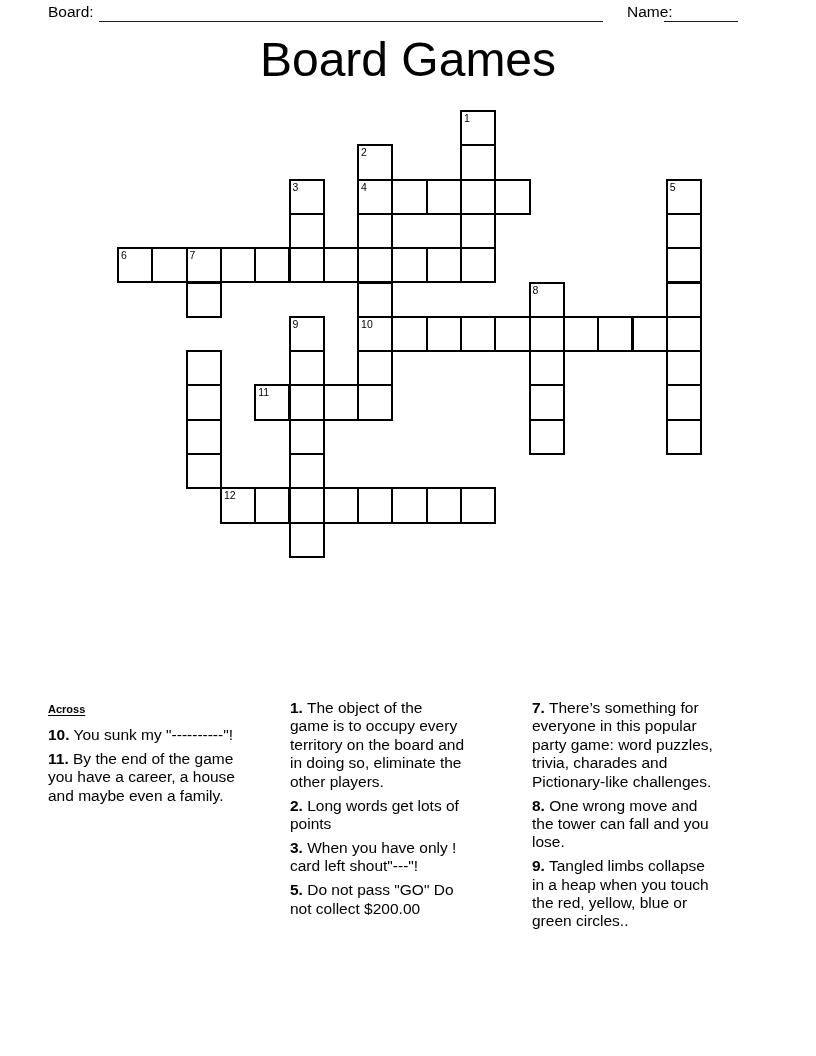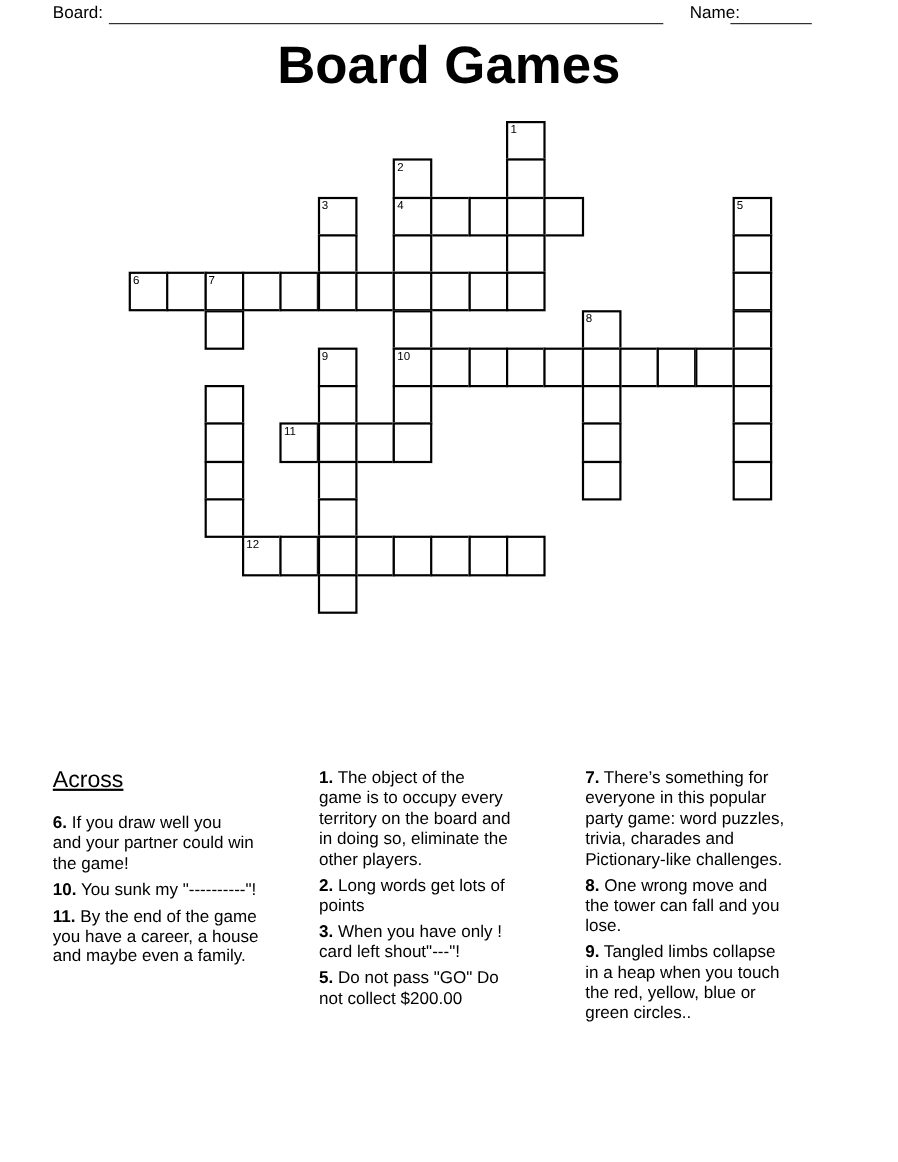--- a/index.html
+++ b/index.html
@@ -8,39 +8,39 @@
     font-family:"Liberation Sans", sans-serif; color:#000; overflow:hidden;
   }
   .hdr-label { position:absolute; top:3px; font-size:15.5px; color:#000; }
   #name-label { left:48px; }
   #date-label { left:627px; }
   .blank { position:absolute; top:5px; height:16px; border-bottom:1.6px solid #1a1a1a; }
   #name-blank { left:99px;  width:504px; }
   #date-blank { left:664px; width:74px; }
   .title {
     position:absolute; left:0; top:30px; width:816px; text-align:center;
-    font-size:48px; line-height:60px; font-weight:700; letter-spacing:0px; margin:0;
+    font-size:48px; line-height:60px; font-weight:400; letter-spacing:0px; margin:0;
   }
   #grid { position:absolute; left:0; top:0; }
   .cell {
     position:absolute; box-sizing:border-box;
     width:36.3px; height:36.3px;
     background:#ffffff; border:2px solid #000000;
   }
   .cell-num {
     position:absolute; top:0px; left:2px;
     font-size:10.5px; line-height:13px; color:#000;
   }
   .clue-col { position:absolute; top:699px; width:240px; }
   #clue-col-1 { left:48px; }
   #clue-col-2 { left:290px; }
   #clue-col-3 { left:532px; }
   .clue-head {
-    font-size:21px; font-weight:normal; text-decoration:underline;
-    text-underline-offset:2px; margin:0 0 21px 0; line-height:20px;
+    font-size:11px; font-weight:bold; text-decoration:underline;
+    text-underline-offset:2px; margin:0 0 7px 0; line-height:20px;
   }
   .clue { font-size:15.5px; line-height:18.4px; margin:0 0 5.5px 0; }
   .clue b { font-weight:bold; }
 </style>
 </head>
 <body>
 
 <div class="page">
 
   <span class="hdr-label" id="name-label">Board:</span>
@@ -142,21 +142,20 @@
       <div class="cell" style="left: 357.1px; top: 487.3px;"></div>
       <div class="cell" style="left: 391.4px; top: 487.3px;"></div>
       <div class="cell" style="left: 425.7px; top: 487.3px;"></div>
       <div class="cell" style="left: 460px; top: 487.3px;"></div>
       <div class="cell" style="left: 288.5px; top: 521.6px;"></div>
     </div>
 
   <div>
     <div class="clue-col" id="clue-col-1">
         <div class="clue-head">Across</div>
-        <p class="clue"><b>6.</b> If you draw well you<br>and your partner could win<br>the game!</p>
         <p class="clue"><b>10.</b> You sunk my "----------"!</p>
         <p class="clue"><b>11.</b> By the end of the game<br>you have a career, a house<br>and maybe even a family.</p>
       </div>
     <div class="clue-col" id="clue-col-2">
         <p class="clue"><b>1.</b> The object of the<br>game is to occupy every<br>territory on the board and<br>in doing so, eliminate the<br>other players.</p>
         <p class="clue"><b>2.</b> Long words get lots of<br>points</p>
         <p class="clue"><b>3.</b> When you have only !<br>card left shout"---"!</p>
         <p class="clue"><b>5.</b> Do not pass "GO" Do<br>not collect $200.00</p>
       </div>
     <div class="clue-col" id="clue-col-3">

